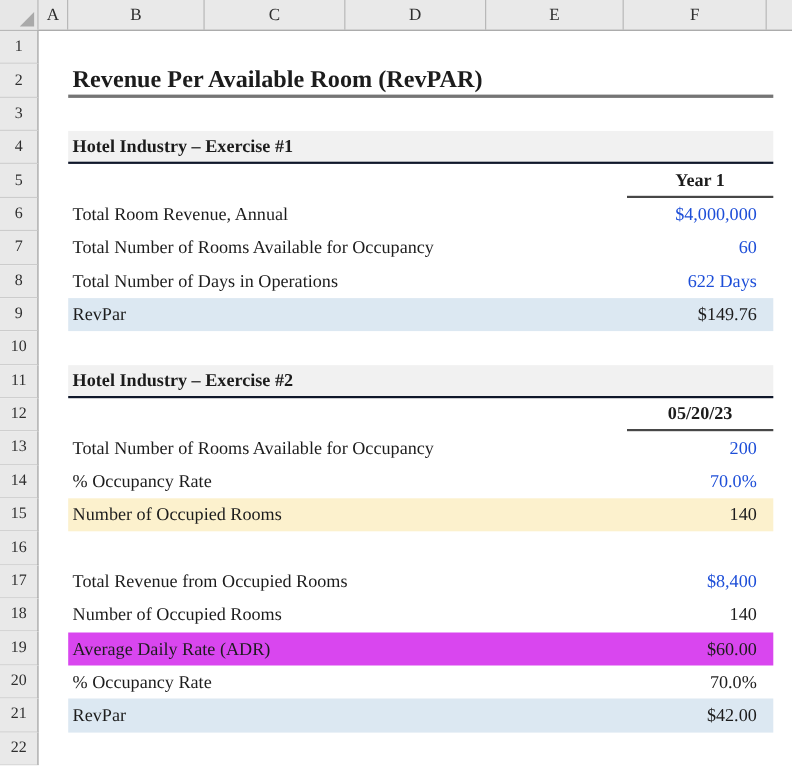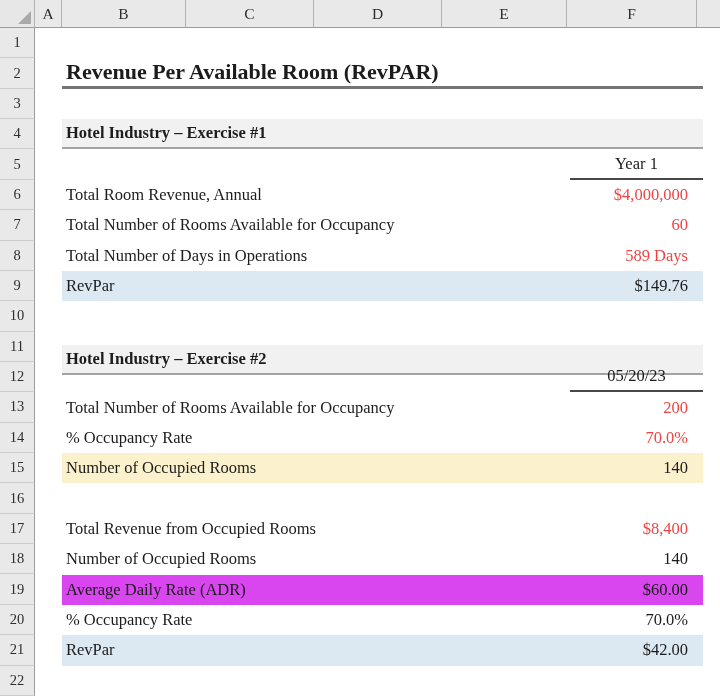--- a/index.html
+++ b/index.html
@@ -33,27 +33,27 @@
     font-size:14.5px; color:#2e2e2e;
   }
   
   .row {
     position:absolute; left:62px; width:641px; height:30.4px;
     display:flex; align-items:center; font-size:16.5px;
   }
   .lbl { padding-left:4px; white-space:nowrap; }
   .val { margin-left:auto; padding-right:15px; white-space:nowrap; }
   .b { font-weight:normal; }
-  .blue { color:#ef4444; }
+  .blue { color:#1d4ed8; }
   .title-row { font-weight:bold; font-size:22px; border-bottom:3px solid #757575; }
-  .section-row { font-weight:bold; background:#f1f1f1; border-bottom:2px solid #a3a3a3; }
+  .section-row { font-weight:bold; background:#f1f1f1; border-bottom:2px solid #0f172a; }
   .fhead {
     margin-left:auto; width:133px; height:100%;
     display:flex; align-items:center; justify-content:center;
-    border-bottom:2px solid #474747; font-weight:normal;
+    border-bottom:2px solid #474747; font-weight:bold;
   }
   .fill-blue   { background:#dce8f2; }
   .fill-yellow { background:#fcf1cd; }
   .fill-green  { background:#d946ef; }
 </style>
 </head>
 <body>
 
 <div class="sheet">
 
@@ -114,29 +114,29 @@
       <span class="val blue">$4,000,000</span>
     </div>
 
     <div class="row" style="top:210.2px;">
       <span class="lbl">Total Number of Rooms Available for Occupancy</span>
       <span class="val blue">60</span>
     </div>
 
     <div class="row" style="top:240.5px;">
       <span class="lbl">Total Number of Days in Operations</span>
-      <span class="val blue">589 Days</span>
+      <span class="val blue">622 Days</span>
     </div>
 
     <div class="row fill-blue" style="top:270.9px;">
       <span class="lbl b">RevPar</span>
       <span class="val b">$149.76</span>
     </div>
 
-    <div class="row section-row" style="top:345px;">
+    <div class="row section-row" style="top:332px;">
       <span class="lbl">Hotel Industry – Exercise #2</span>
     </div>
 
     <div class="row" style="top:362.0px;text-align:right;">
       <span class="fhead">05/20/23</span>
     </div>
 
     <div class="row" style="top:392.4px;">
       <span class="lbl">Total Number of Rooms Available for Occupancy</span>
       <span class="val blue">200</span>

